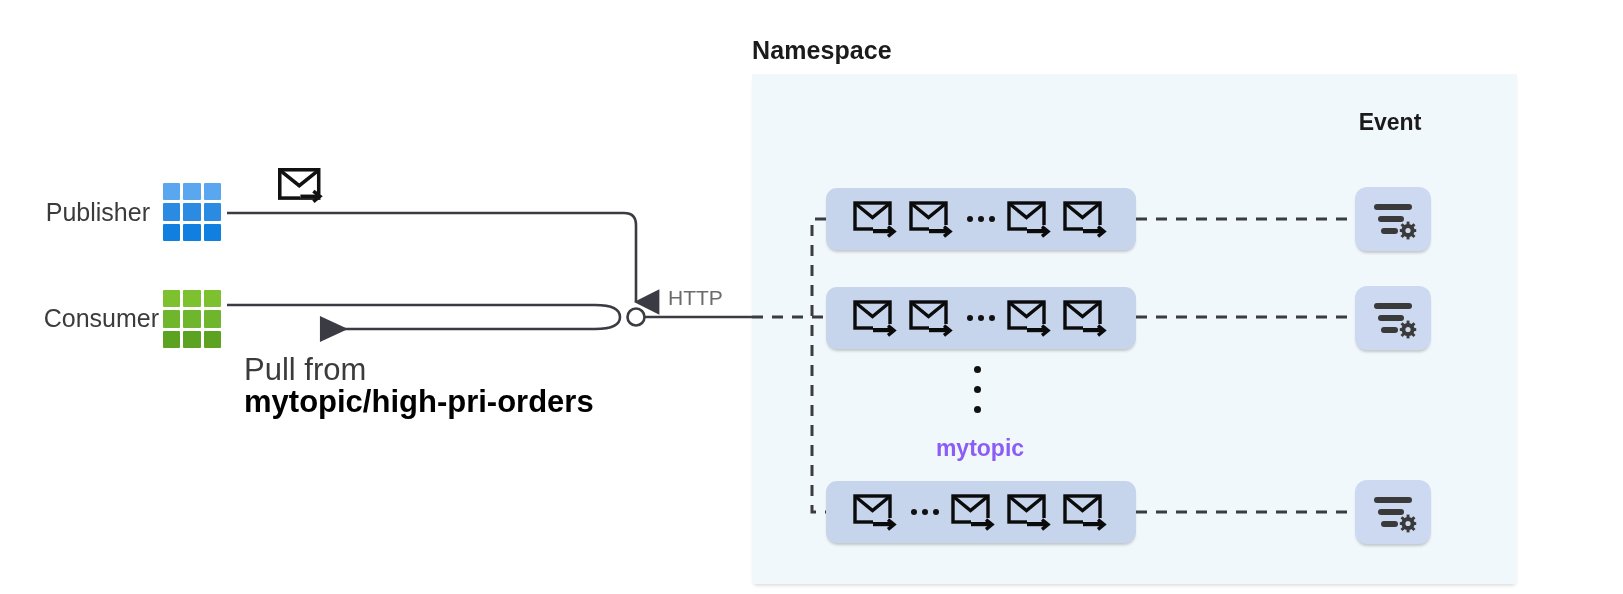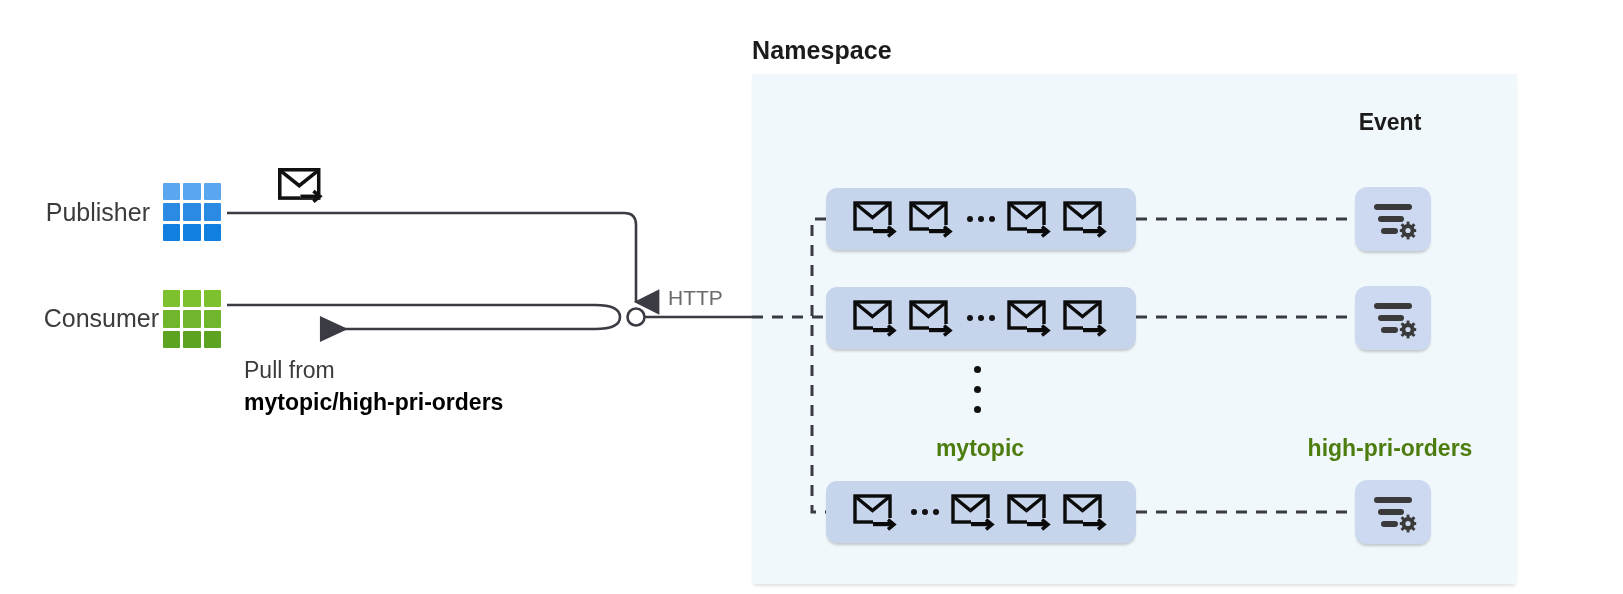--- a/index.html
+++ b/index.html
@@ -62,21 +62,21 @@
 
   
   .dots-v{
     position:absolute;left:974px;top:350px;
     display:flex;flex-direction:column;gap:13px;align-items:center;
   }
   .dots-v i{width:7px;height:7px;border-radius:50%;background:#111;display:block;}
 
   
   .lbl{
-    position:absolute;text-align:center;font-weight:bold;font-size:23px;color:#4d7c0f;
+    position:absolute;text-align:center;font-weight:bold;font-size:23px;color:#8b5cf6;
   }
   .lbl.mytopic{left:880px;top:419px;width:200px;}
   .lbl.highpri{left:1290px;top:419px;width:200px;}
 
   
   .actor-label{
     position:absolute;font-size:25px;color:#3b3b3b;text-align:right;
   }
   .actor-label.pub{left:0px;top:182px;width:150px;}
   .actor-label.con{left:0px;top:288px;width:150px;margin-left:9px;}
@@ -90,21 +90,21 @@
   .grid-ico.con{left:163px;top:274px;}
   .grid-ico span{display:block;border-radius:1px;}
 
   
   .http{
     position:absolute;left:668px;top:270px;font-size:21px;color:#6b6b6b;
   }
 
   
   .pull{
-    position:absolute;left:244px;top:338px;font-size:23px;color:#3b3b3b;line-height:32px;
+    position:absolute;left:244px;top:338px;font-size:31px;color:#3b3b3b;line-height:32px;
   }
   .pull b{font-weight:bold;color:#000000;}
 
   
   #wires{position:absolute;left:0;top:0;width:1623px;height:594px;pointer-events:none;}
 </style>
 </head>
 <body>
 
 <div id="stage">
@@ -255,21 +255,20 @@
       </svg>
     </div>
 
   <div class="dots-v">
       <i></i>
       <i></i>
       <i></i>
     </div>
 
   <div class="lbl mytopic">mytopic</div>
-  <div class="lbl highpri">high-pri-orders</div>
 
   <div class="sub-tile r1">
       <svg class="sub-ico" viewBox="0 0 50 42">
         <rect x="6" y="6" width="38" height="6" rx="3" fill="#3a3a3a"></rect>
         <rect x="10" y="18" width="26" height="6" rx="3" fill="#3a3a3a"></rect>
         <rect x="13" y="30" width="17" height="6" rx="3" fill="#3a3a3a"></rect>
         <g fill="#3a3a3a" transform="translate(33,24)">
           <circle cx="7" cy="8.5" r="6.6"></circle>
           <rect x="5.6" y="-0.4" width="2.9" height="4.2"></rect>
           <rect x="5.6" y="13.2" width="2.9" height="4.2"></rect>

